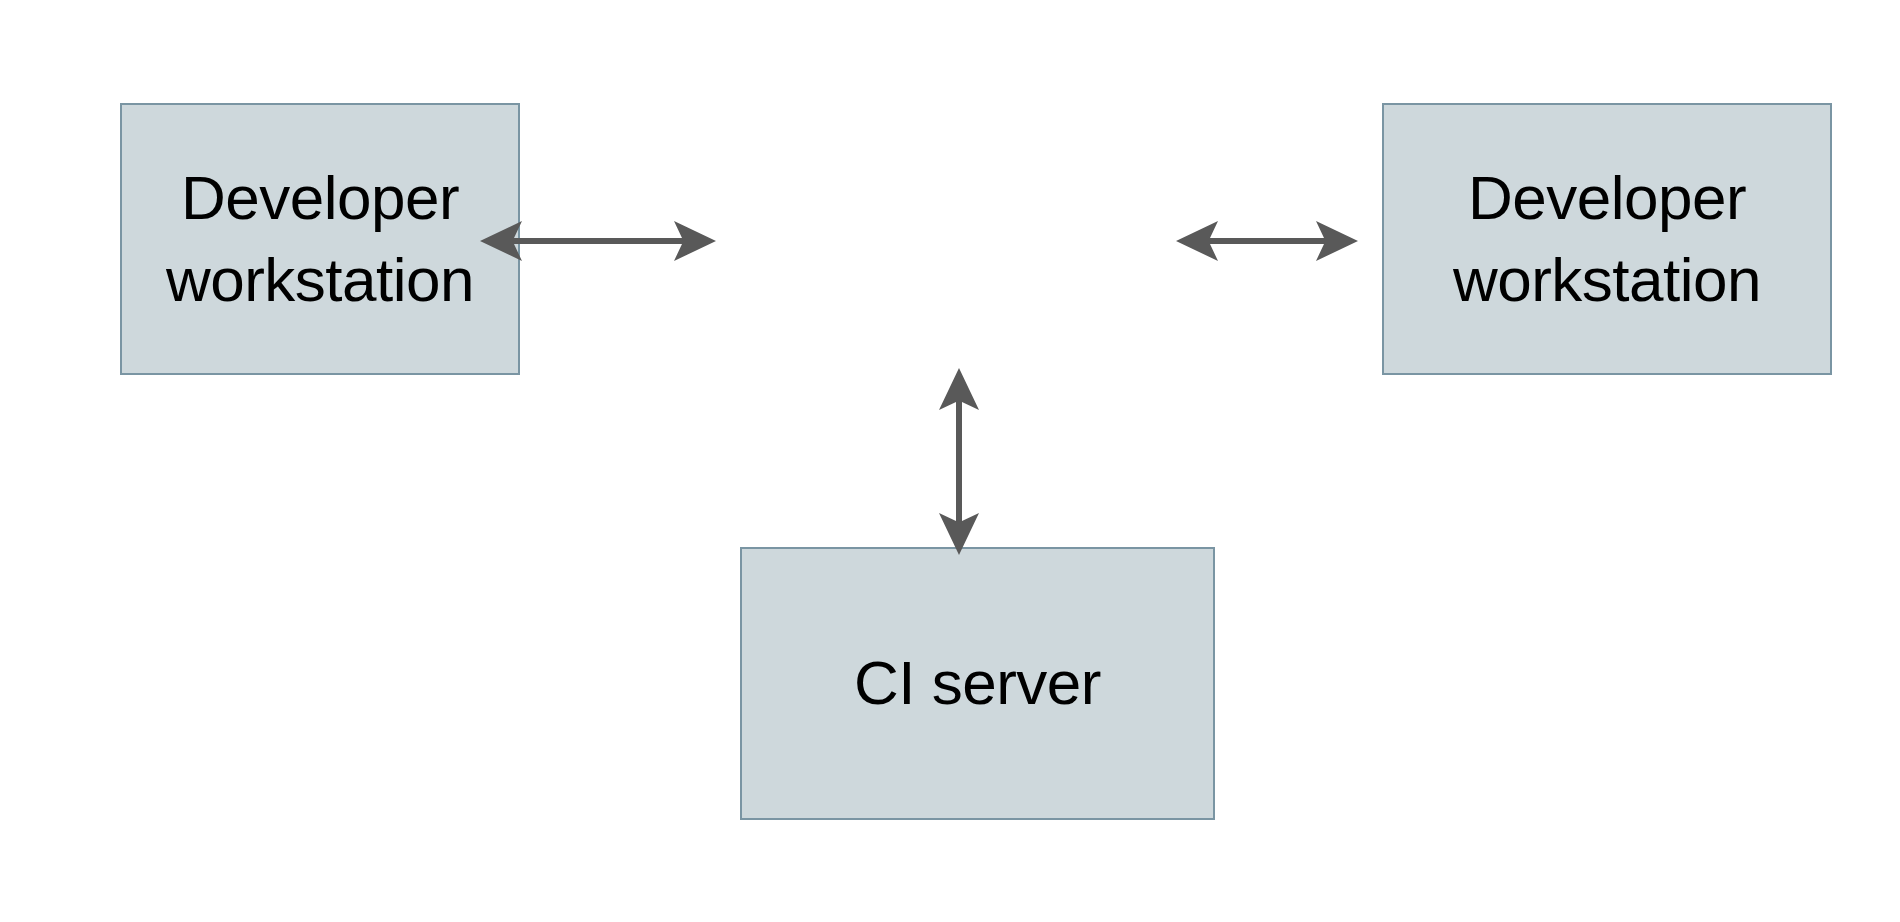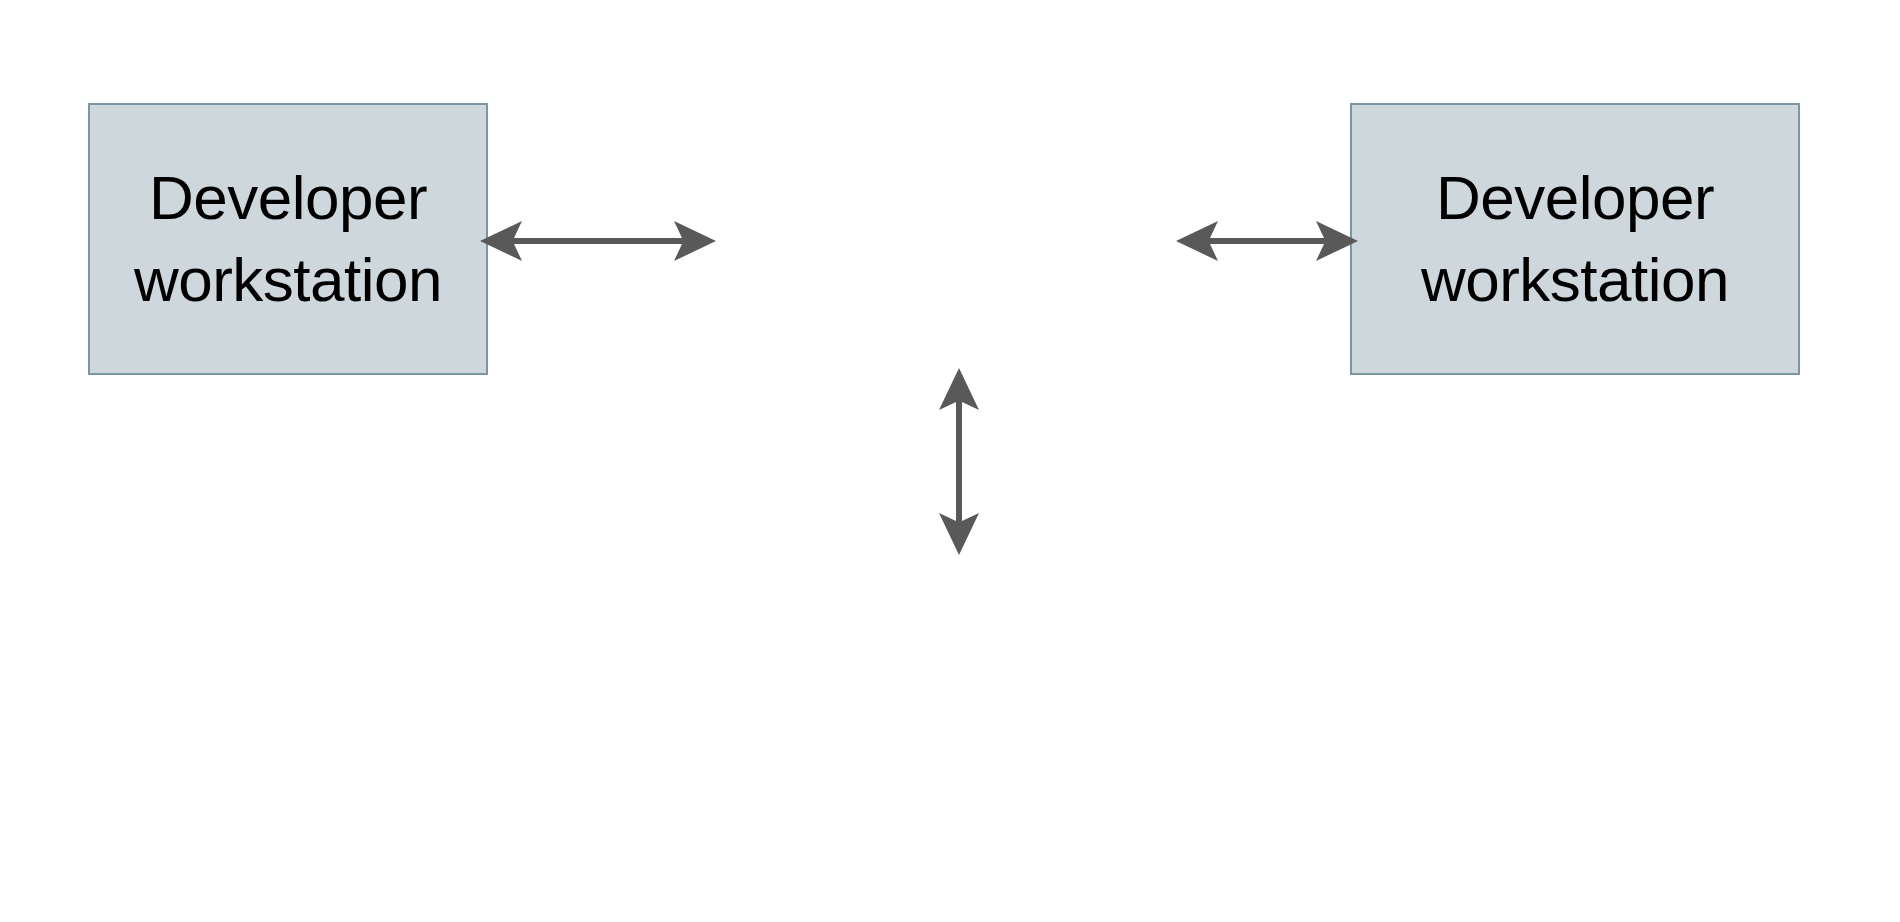--- a/index.html
+++ b/index.html
@@ -17,20 +17,21 @@
   }
   .node {
     position: absolute;
     box-sizing: border-box;
     background: #ced8dc;
     border: 2px solid #7a95a3;
     display: flex;
     align-items: center;
     justify-content: center;
     text-align: center;
+    margin-left: 32px;
   }
   .node-label {
     color: #000000;
     font-size: 62px;
     line-height: 1.33;
     font-weight: 400;
     letter-spacing: -0.5px;
     white-space: pre-line;
   }
   #node-dev-left  { left: 88px;  top: 103px; width: 400px; height: 272px; }
@@ -55,20 +56,23 @@
     <span class="node-label">Developer
 workstation</span>
   </div>
 
 
   <div class="node" id="node-dev-right">
     <span class="node-label">Developer
 workstation</span>
   </div>
 
+  <div class="node" id="node-ci">
+    <span class="node-label">CI server</span>
+  </div>
 
   <svg class="connector" id="conn-left-cache" viewBox="0 0 236 52">
     <g fill="#595959" stroke="none">
       <path d="M0 26 L42 6 L34 23 L202 23 L194 6 L236 26 L194 46 L202 29 L34 29 L42 46 Z"></path>
     </g>
   </svg>
 
   <svg class="connector" id="conn-cache-right" viewBox="0 0 182 52">
     <g fill="#595959" stroke="none">
       <path d="M0 26 L42 6 L34 23 L148 23 L140 6 L182 26 L140 46 L148 29 L34 29 L42 46 Z"></path>

